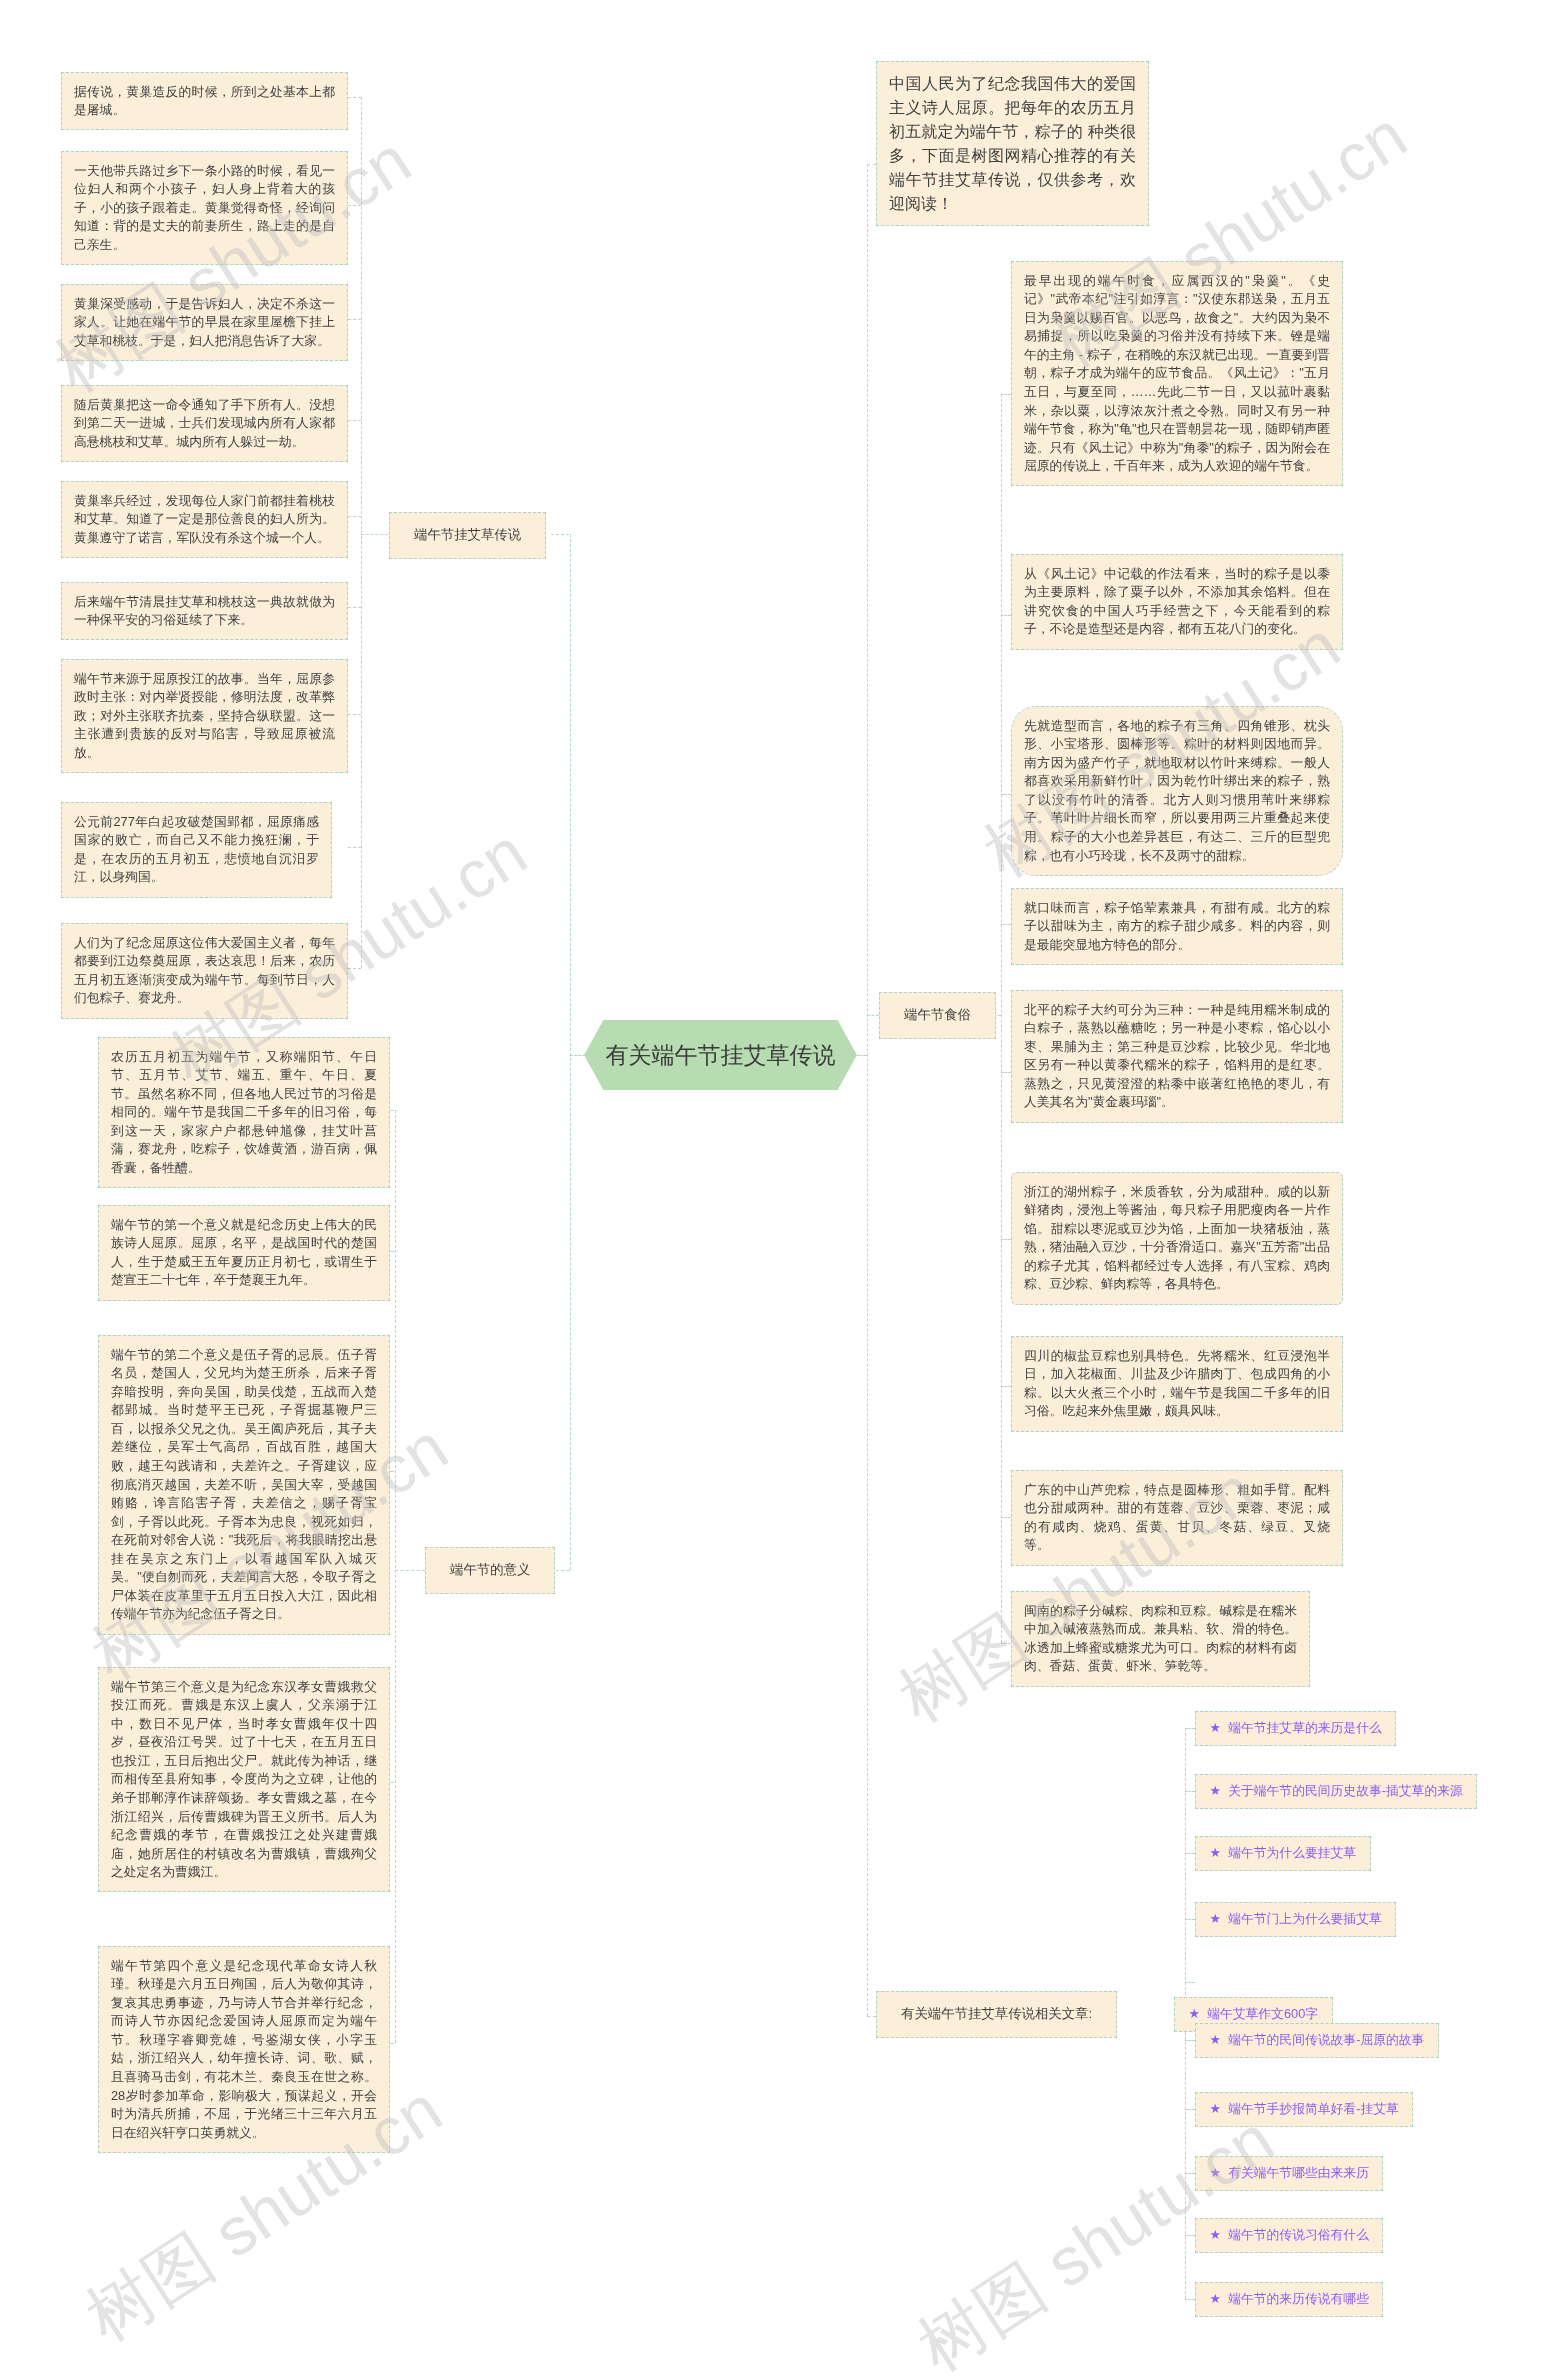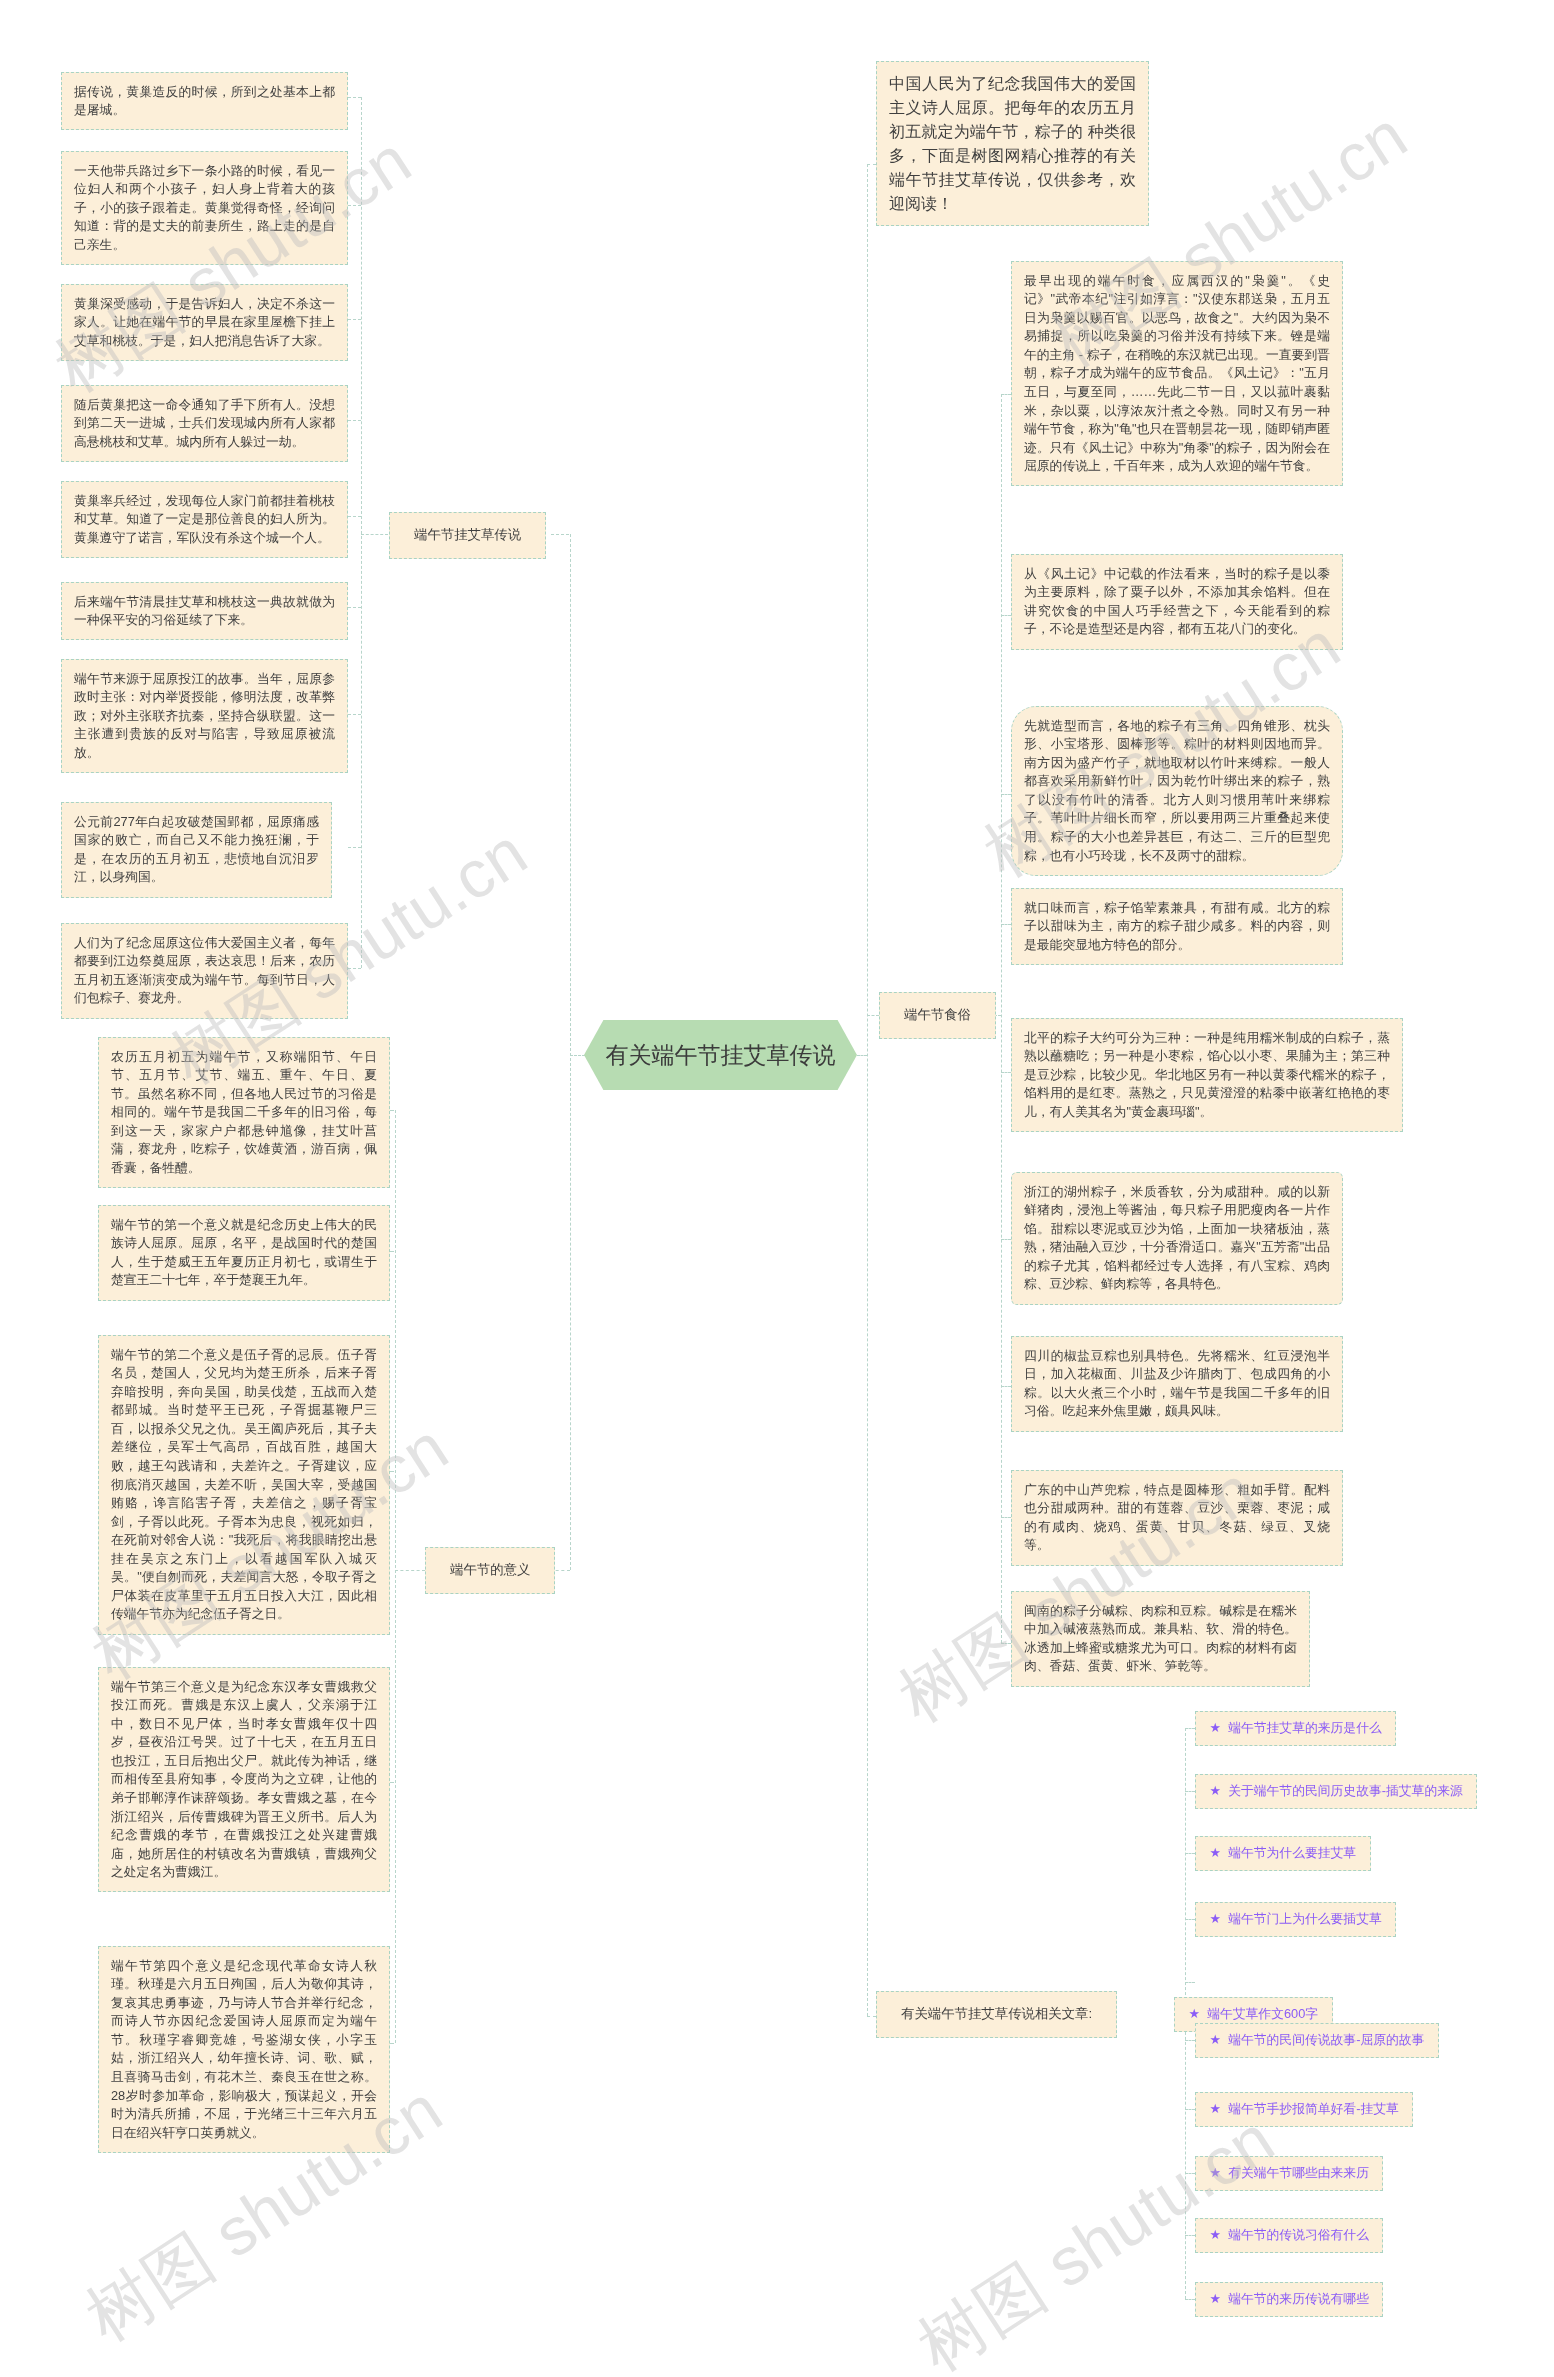--- a/index.html
+++ b/index.html
@@ -111,21 +111,21 @@
 <div class="tbox" style="left:98px;top:1037px;width:292px;">农历五月初五为端午节，又称端阳节、午日节、五月节、艾节、端五、重午、午日、夏节。虽然名称不同，但各地人民过节的习俗是相同的。端午节是我国二千多年的旧习俗，每到这一天，家家户户都悬钟馗像，挂艾叶菖蒲，赛龙舟，吃粽子，饮雄黄酒，游百病，佩香囊，备牲醴。</div>
 <div class="tbox" style="left:98px;top:1205px;width:292px;">端午节的第一个意义就是纪念历史上伟大的民族诗人屈原。屈原，名平，是战国时代的楚国人，生于楚威王五年夏历正月初七，或谓生于楚宣王二十七年，卒于楚襄王九年。</div>
 <div class="tbox" style="left:98px;top:1335px;width:292px;">端午节的第二个意义是伍子胥的忌辰。伍子胥名员，楚国人，父兄均为楚王所杀，后来子胥弃暗投明，奔向吴国，助吴伐楚，五战而入楚都郢城。当时楚平王已死，子胥掘墓鞭尸三百，以报杀父兄之仇。吴王阖庐死后，其子夫差继位，吴军士气高昂，百战百胜，越国大败，越王勾践请和，夫差许之。子胥建议，应彻底消灭越国，夫差不听，吴国大宰，受越国贿赂，谗言陷害子胥，夫差信之，赐子胥宝剑，子胥以此死。子胥本为忠良，视死如归，在死前对邻舍人说："我死后，将我眼睛挖出悬挂在吴京之东门上，以看越国军队入城灭吴。"便自刎而死，夫差闻言大怒，令取子胥之尸体装在皮革里于五月五日投入大江，因此相传端午节亦为纪念伍子胥之日。</div>
 <div class="tbox" style="left:98px;top:1667px;width:292px;">端午节第三个意义是为纪念东汉孝女曹娥救父投江而死。曹娥是东汉上虞人，父亲溺于江中，数日不见尸体，当时孝女曹娥年仅十四岁，昼夜沿江号哭。过了十七天，在五月五日也投江，五日后抱出父尸。就此传为神话，继而相传至县府知事，令度尚为之立碑，让他的弟子邯郸淳作诔辞颂扬。孝女曹娥之墓，在今浙江绍兴，后传曹娥碑为晋王义所书。后人为纪念曹娥的孝节，在曹娥投江之处兴建曹娥庙，她所居住的村镇改名为曹娥镇，曹娥殉父之处定名为曹娥江。</div>
 <div class="tbox" style="left:98px;top:1946px;width:292px;">端午节第四个意义是纪念现代革命女诗人秋瑾。秋瑾是六月五日殉国，后人为敬仰其诗，复哀其忠勇事迹，乃与诗人节合并举行纪念，而诗人节亦因纪念爱国诗人屈原而定为端午节。秋瑾字睿卿竞雄，号鉴湖女侠，小字玉姑，浙江绍兴人，幼年擅长诗、词、歌、赋，且喜骑马击剑，有花木兰、秦良玉在世之称。28岁时参加革命，影响极大，预谋起义，开会时为清兵所捕，不屈，于光绪三十三年六月五日在绍兴轩亨口英勇就义。</div>
 
 <div class="tbox" style="left:1011px;top:261px;width:332px;">最早出现的端午时食，应属西汉的"枭羹"。《史记》"武帝本纪"注引如淳言："汉使东郡送枭，五月五日为枭羹以赐百官。以恶鸟，故食之"。大约因为枭不易捕捉，所以吃枭羹的习俗并没有持续下来。锉是端午的主角 - 粽子，在稍晚的东汉就已出现。一直要到晋朝，粽子才成为端午的应节食品。《风土记》："五月五日，与夏至同，……先此二节一日，又以菰叶裹黏米，杂以粟，以淳浓灰汁煮之令熟。同时又有另一种端午节食，称为"龟"也只在晋朝昙花一现，随即销声匿迹。只有《风土记》中称为"角黍"的粽子，因为附会在屈原的传说上，千百年来，成为人欢迎的端午节食。</div>
 <div class="tbox" style="left:1011px;top:554px;width:332px;">从《风土记》中记载的作法看来，当时的粽子是以黍为主要原料，除了粟子以外，不添加其余馅料。但在讲究饮食的中国人巧手经营之下，今天能看到的粽子，不论是造型还是内容，都有五花八门的变化。</div>
 <div class="tbox" style="left:1011px;top:706px;width:332px;border-radius:25px;">先就造型而言，各地的粽子有三角、四角锥形、枕头形、小宝塔形、圆棒形等。粽叶的材料则因地而异。南方因为盛产竹子，就地取材以竹叶来缚粽。一般人都喜欢采用新鲜竹叶，因为乾竹叶绑出来的粽子，熟了以没有竹叶的清香。北方人则习惯用苇叶来绑粽子。苇叶叶片细长而窄，所以要用两三片重叠起来使用。粽子的大小也差异甚巨，有达二、三斤的巨型兜粽，也有小巧玲珑，长不及两寸的甜粽。</div>
 <div class="tbox" style="left:1011px;top:888px;width:332px;">就口味而言，粽子馅荤素兼具，有甜有咸。北方的粽子以甜味为主，南方的粽子甜少咸多。料的内容，则是最能突显地方特色的部分。</div>
-<div class="tbox" style="left:1011px;top:1018px;width:392px;">北平的粽子大约可分为三种：一种是纯用糯米制成的白粽子，蒸熟以蘸糖吃；另一种是小枣粽，馅心以小枣、果脯为主；第三种是豆沙粽，比较少见。华北地区另有一种以黄黍代糯米的粽子，馅料用的是红枣。蒸熟之，只见黄澄澄的粘黍中嵌著红艳艳的枣儿，有人美其名为"黄金裹玛瑙"。</div>
+<div class="tbox" style="left:1011px;top:990px;width:332px;">北平的粽子大约可分为三种：一种是纯用糯米制成的白粽子，蒸熟以蘸糖吃；另一种是小枣粽，馅心以小枣、果脯为主；第三种是豆沙粽，比较少见。华北地区另有一种以黄黍代糯米的粽子，馅料用的是红枣。蒸熟之，只见黄澄澄的粘黍中嵌著红艳艳的枣儿，有人美其名为"黄金裹玛瑙"。</div>
 <div class="tbox" style="left:1011px;top:1172px;width:332px;border-radius:6px;">浙江的湖州粽子，米质香软，分为咸甜种。咸的以新鲜猪肉，浸泡上等酱油，每只粽子用肥瘦肉各一片作馅。甜粽以枣泥或豆沙为馅，上面加一块猪板油，蒸熟，猪油融入豆沙，十分香滑适口。嘉兴"五芳斋"出品的粽子尤其，馅料都经过专人选择，有八宝粽、鸡肉粽、豆沙粽、鲜肉粽等，各具特色。</div>
 <div class="tbox" style="left:1011px;top:1336px;width:332px;">四川的椒盐豆粽也别具特色。先将糯米、红豆浸泡半日，加入花椒面、川盐及少许腊肉丁、包成四角的小粽。以大火煮三个小时，端午节是我国二千多年的旧习俗。吃起来外焦里嫩，颇具风味。</div>
 <div class="tbox" style="left:1011px;top:1470px;width:332px;">广东的中山芦兜粽，特点是圆棒形、粗如手臂。配料也分甜咸两种。甜的有莲蓉、豆沙、栗蓉、枣泥；咸的有咸肉、烧鸡、蛋黄、甘贝、冬菇、绿豆、叉烧等。</div>
 <div class="tbox" style="left:1011px;top:1591px;width:299px;">闽南的粽子分碱粽、肉粽和豆粽。碱粽是在糯米中加入碱液蒸熟而成。兼具粘、软、滑的特色。冰透加上蜂蜜或糖浆尤为可口。肉粽的材料有卤肉、香菇、蛋黄、虾米、笋乾等。</div>
 
 <div class="link-item" style="left:1195px;top:1711px;"><span class="star">★</span><span>端午节挂艾草的来历是什么</span></div>
 <div class="link-item" style="left:1195px;top:1774px;"><span class="star">★</span><span>关于端午节的民间历史故事-插艾草的来源</span></div>
 <div class="link-item" style="left:1195px;top:1836px;"><span class="star">★</span><span>端午节为什么要挂艾草</span></div>
 <div class="link-item" style="left:1195px;top:1902px;"><span class="star">★</span><span>端午节门上为什么要插艾草</span></div>
 <div class="link-item" style="left:1174px;top:1965px;margin-top:32px;"><span class="star">★</span><span>端午艾草作文600字</span></div>

